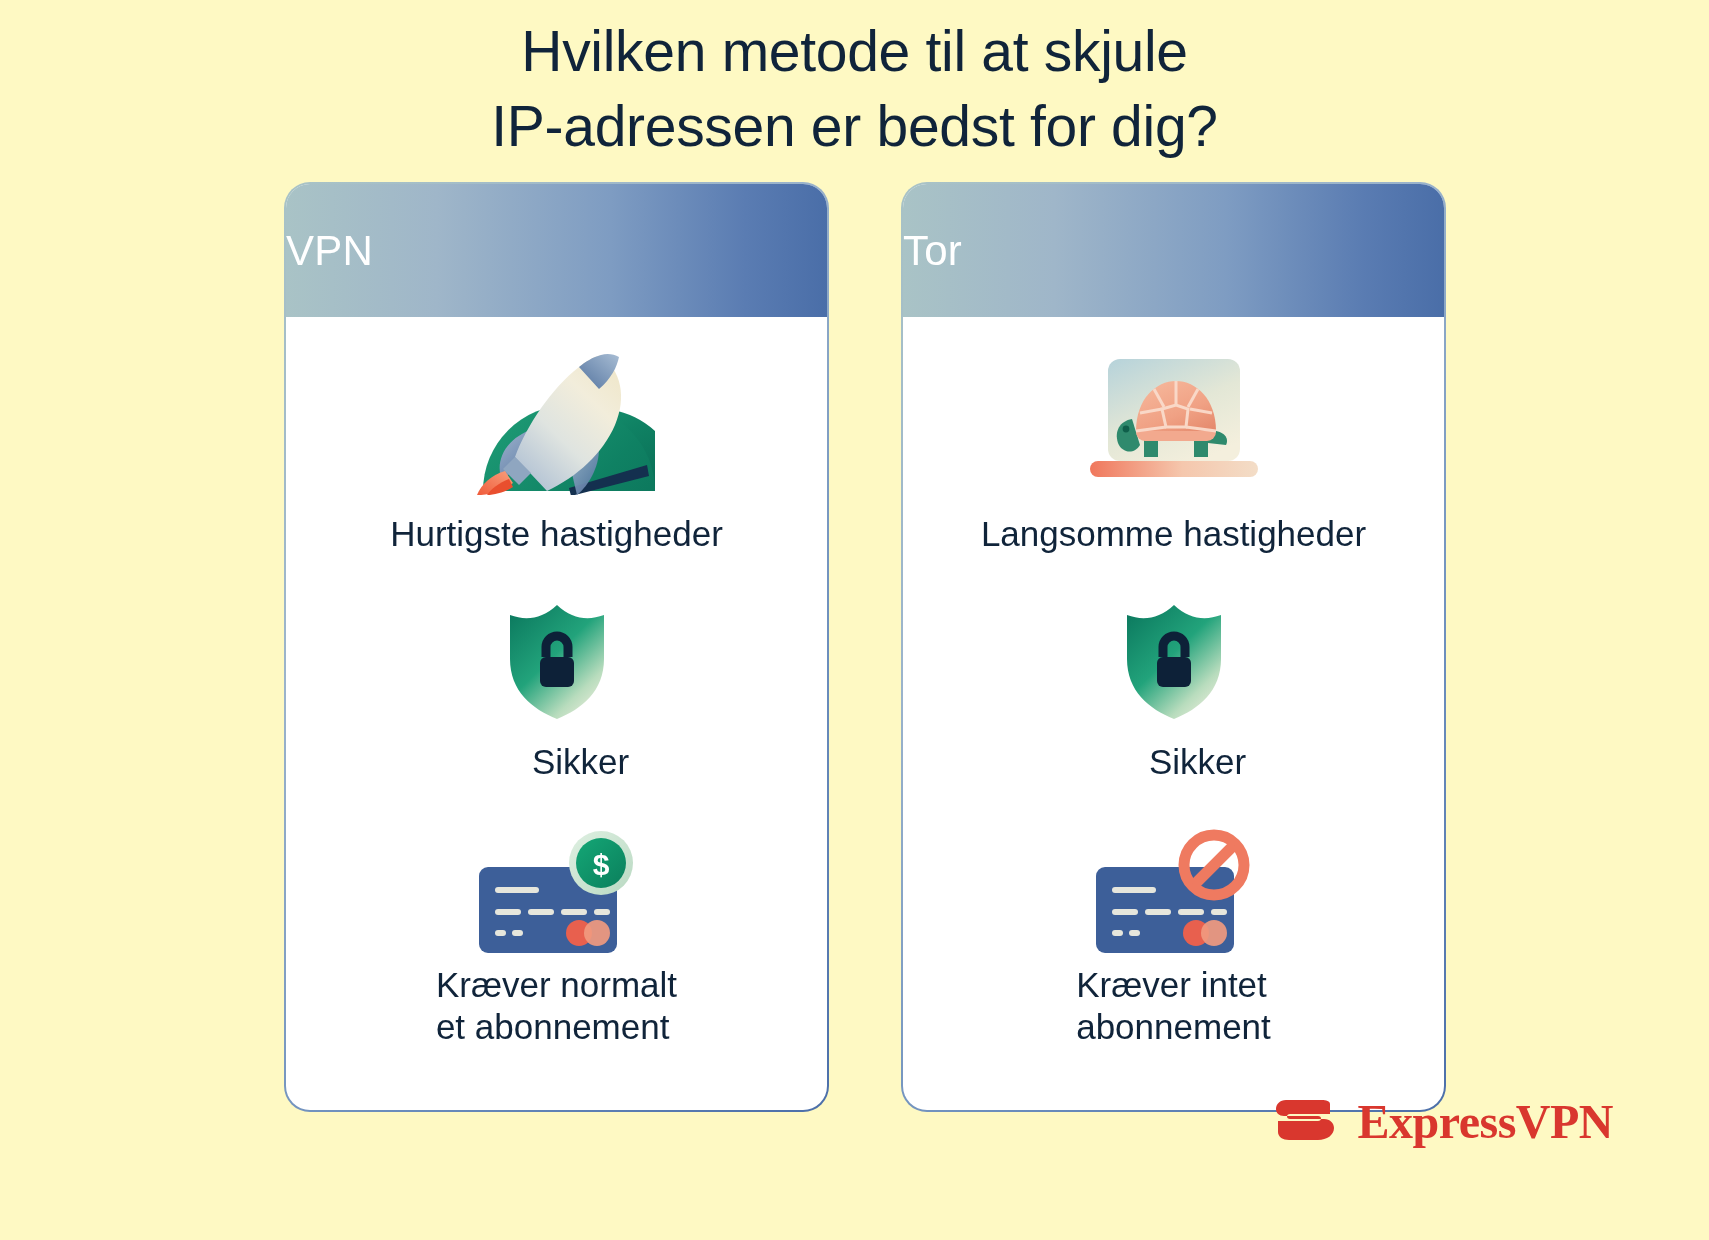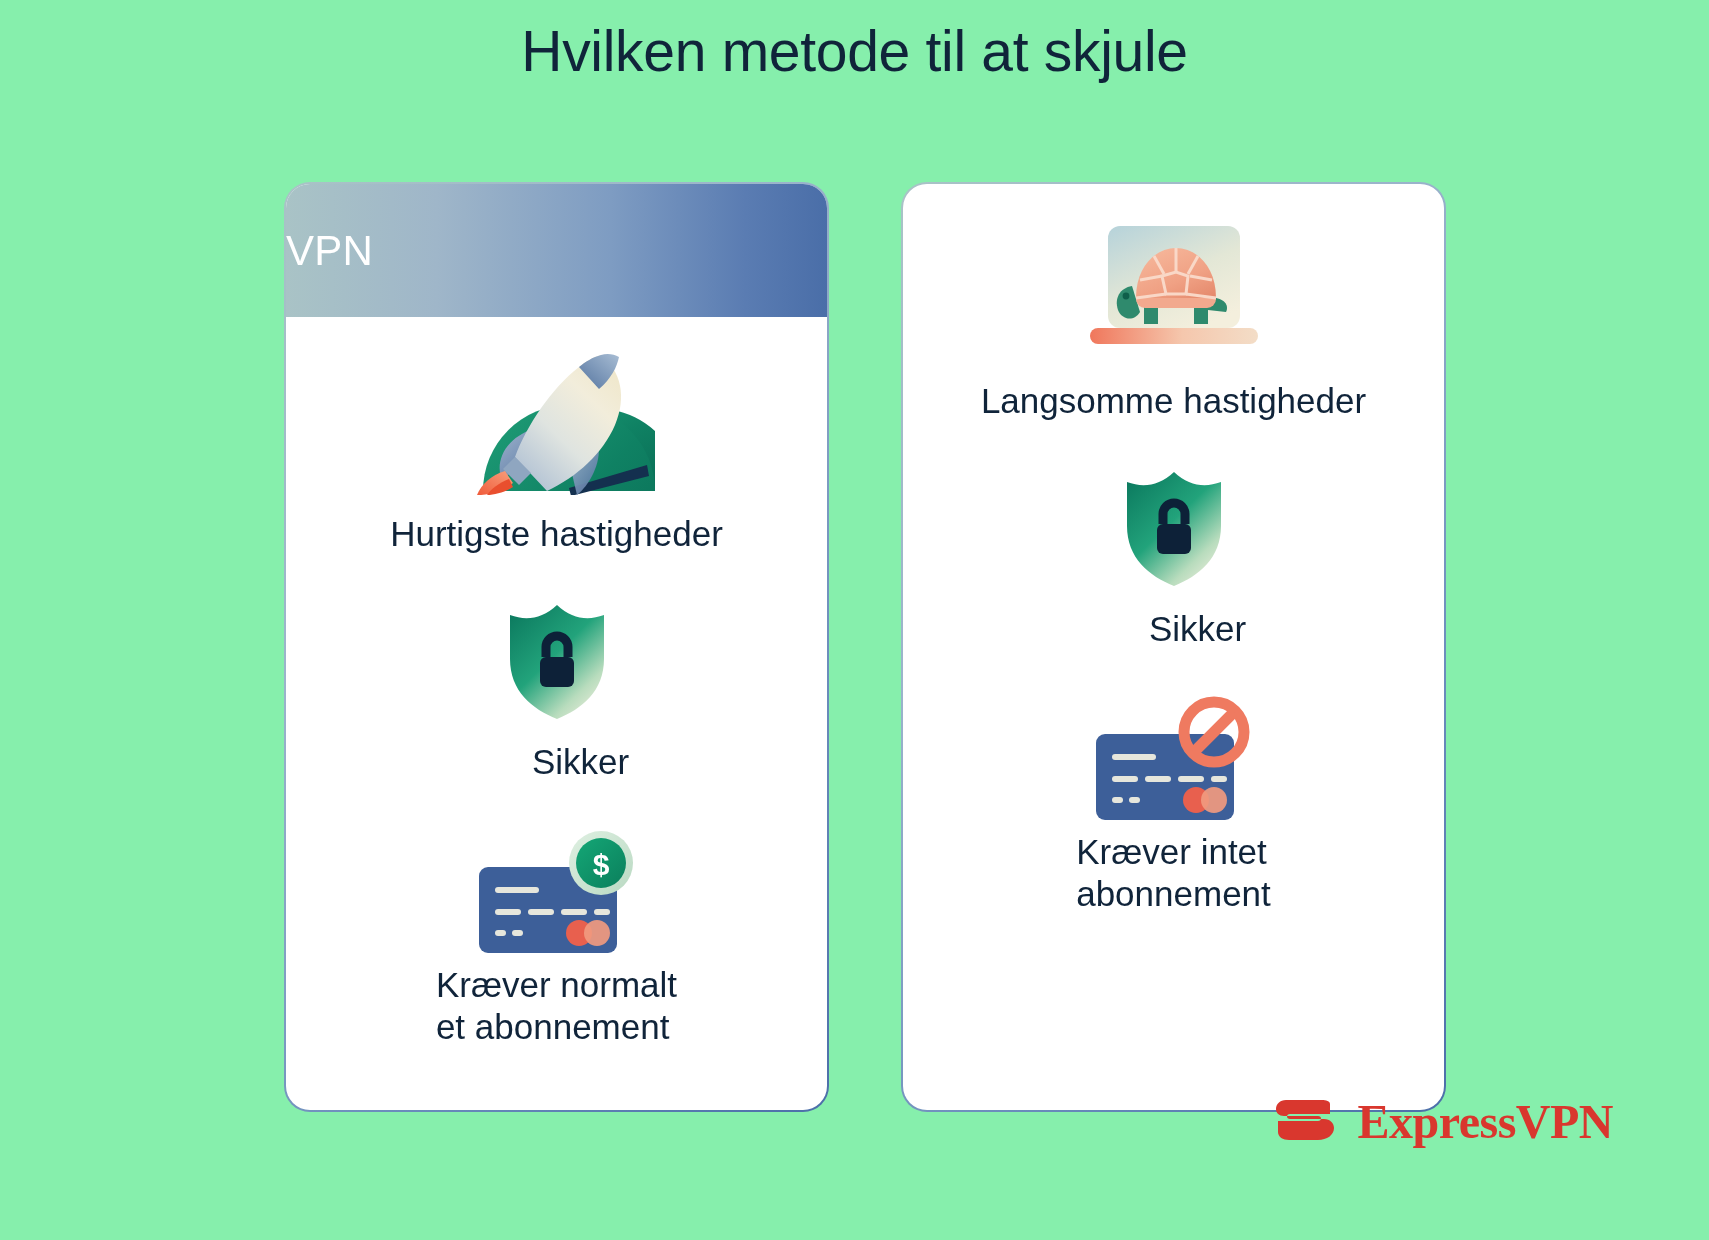--- a/index.html
+++ b/index.html
@@ -9,21 +9,21 @@
     height: 1240px;
     background: #ffffff;
     font-family: "Liberation Sans", sans-serif;
     overflow: hidden;
   }
 
   .page {
     position: relative;
     width: 1709px;
     height: 1240px;
-    background: #86efac;
+    background: #fef9c3;
   }
 
   
   .title {
     position: absolute;
     top: 14px;
     left: 0;
     width: 1709px;
     text-align: center;
     color: #10243a;
@@ -132,20 +132,21 @@
     line-height: 1;
   }
 </style>
 </head>
 <body>
 
 <div class="page">
 
   <h1 class="title">
     <span class="title-line">Hvilken metode til at skjule</span>
+    <span class="title-line">IP-adressen er bedst for dig?</span>
   </h1>
 
   <div class="cards">
 
     <div class="card-outer">
       <div class="card-inner">
         <div class="card-header">
           <div class="card-title">VPN</div>
         </div>
         <div class="card-body">
@@ -264,20 +265,23 @@
               <span>et abonnement</span>
             </div>
           </div>
 
         </div>
       </div>
     </div>
 
     <div class="card-outer">
       <div class="card-inner">
+        <div class="card-header">
+          <div class="card-title">Tor</div>
+        </div>
         <div class="card-body">
 
           <div class="feature f-speed">
             <div class="feature-art">
               <svg width="200" height="150" viewBox="0 0 200 150" aria-hidden="true">
                 <defs>
                   <linearGradient id="screenG" x1="0.1" y1="0" x2="0.7" y2="1">
                     <stop offset="0%" stop-color="#b9d4da"></stop>
                     <stop offset="55%" stop-color="#e3e7d6"></stop>
                     <stop offset="100%" stop-color="#f4efdd"></stop>

